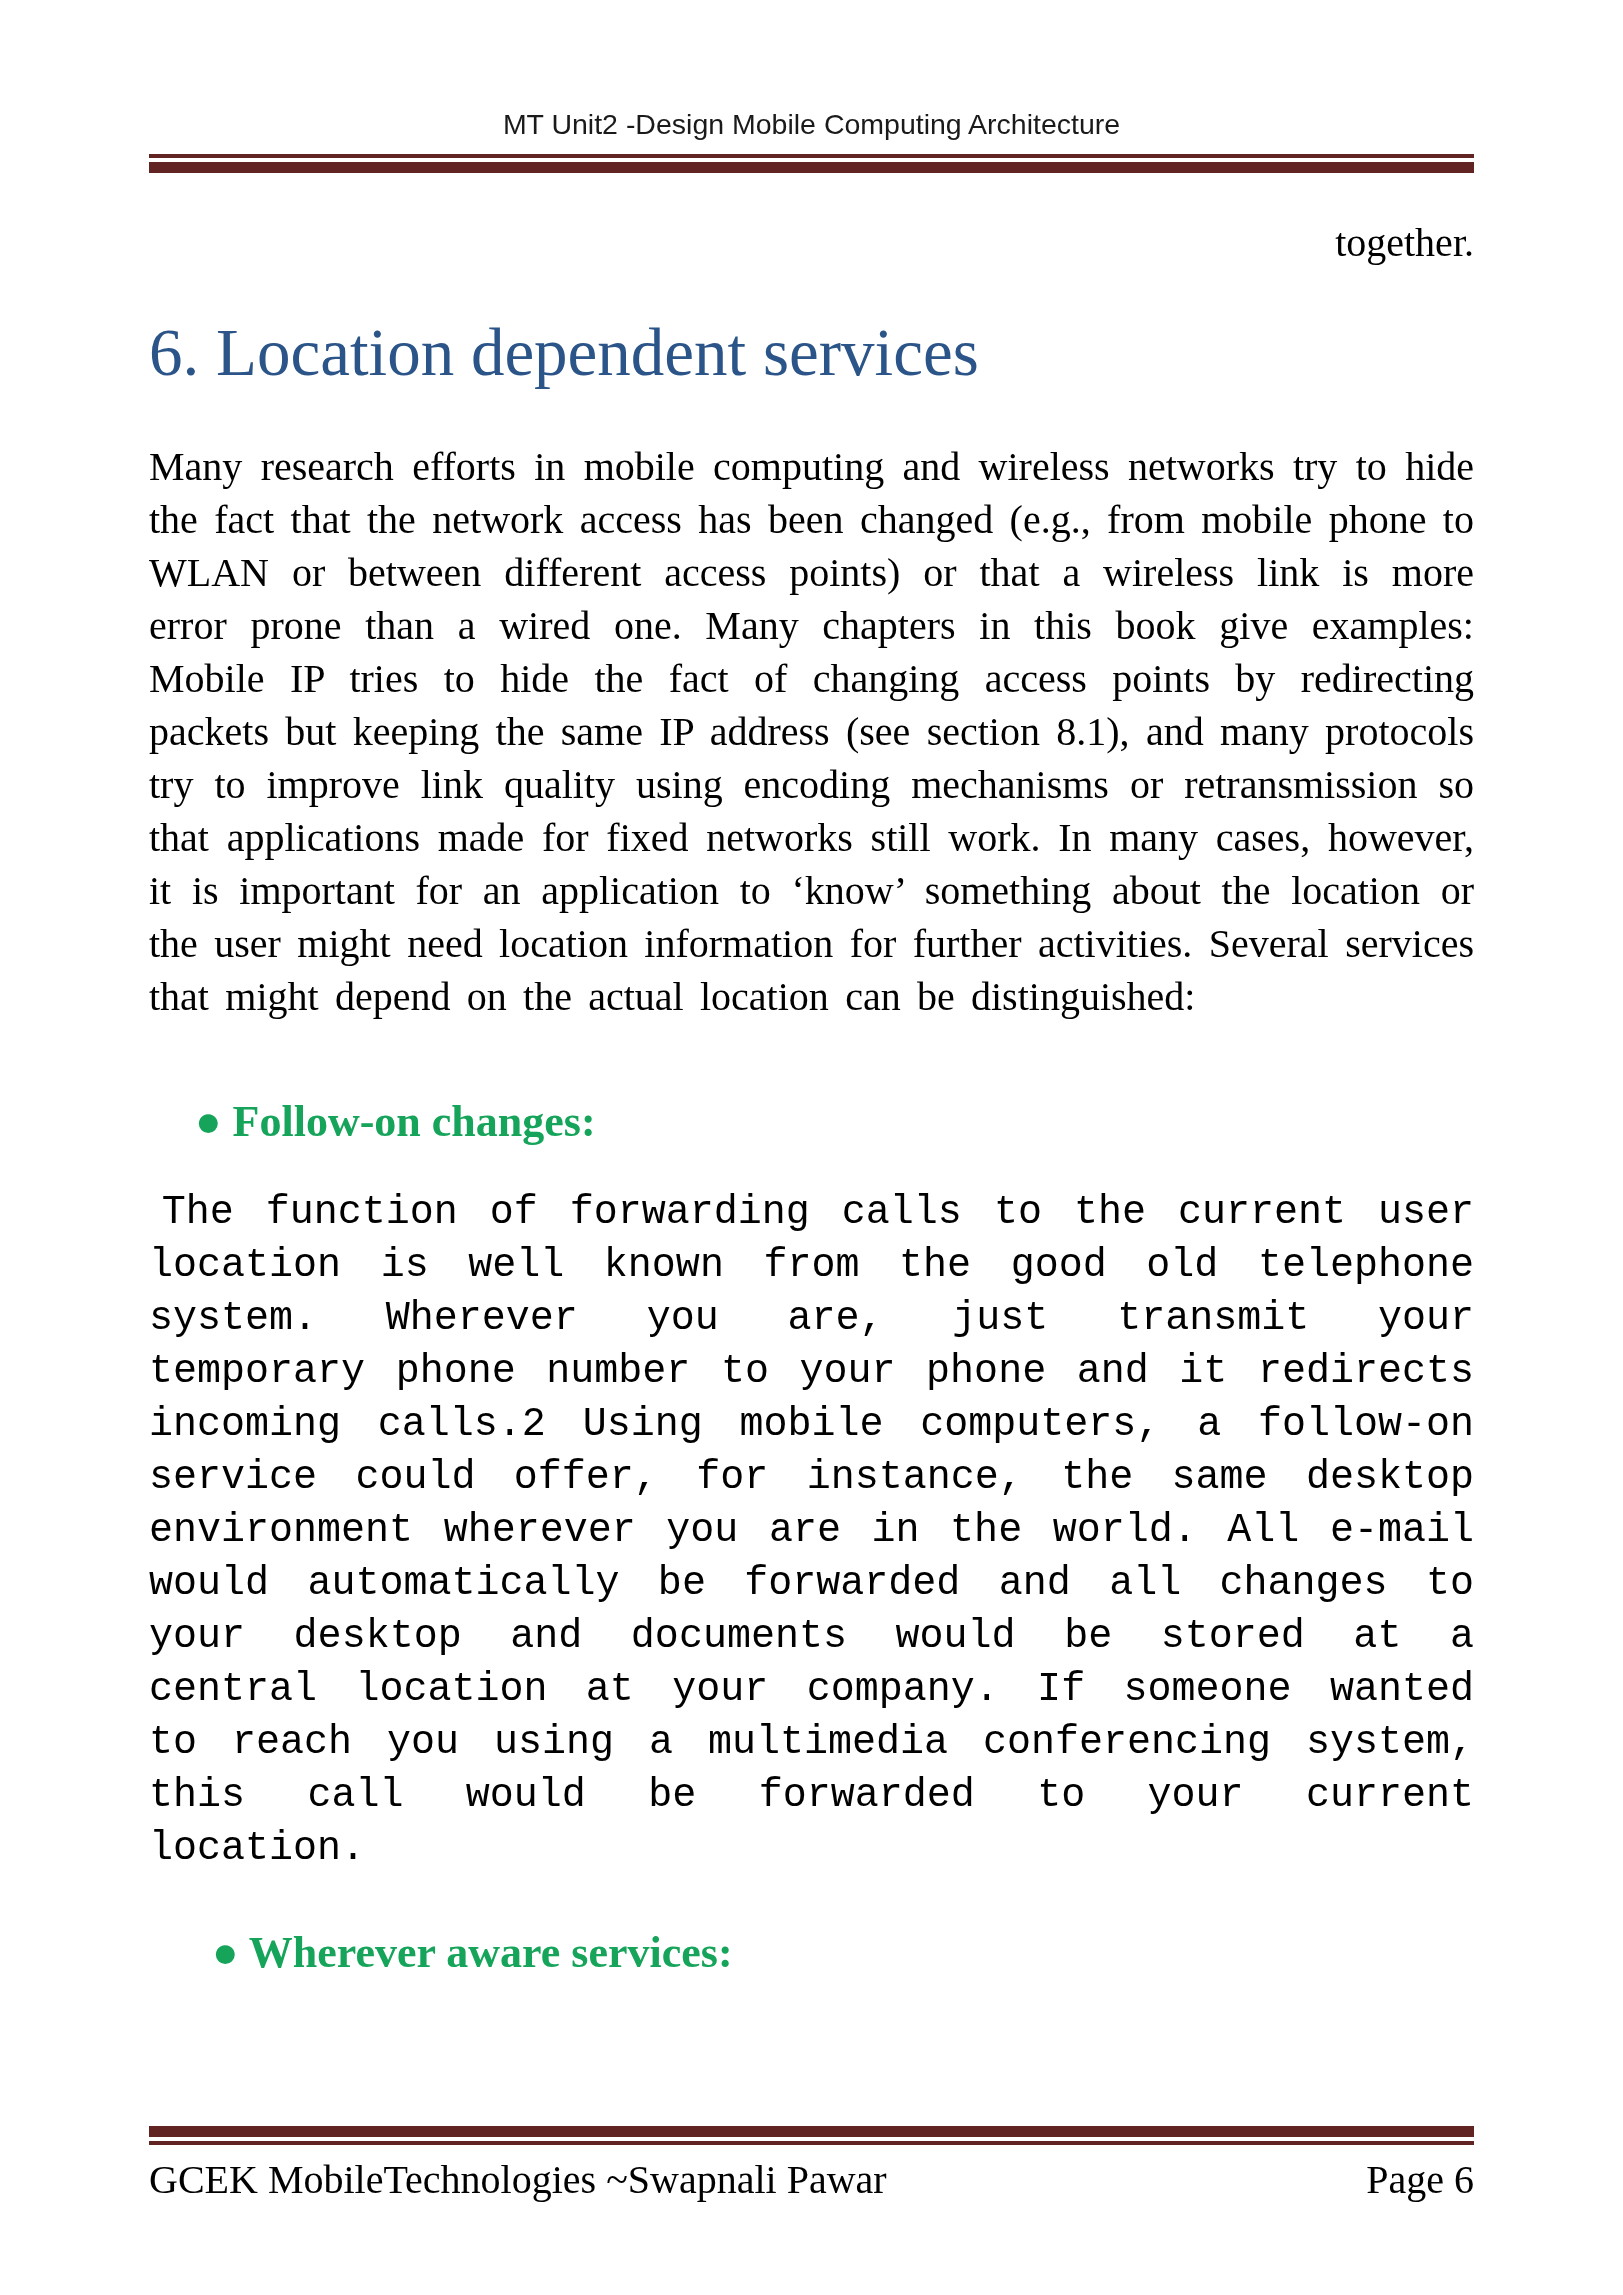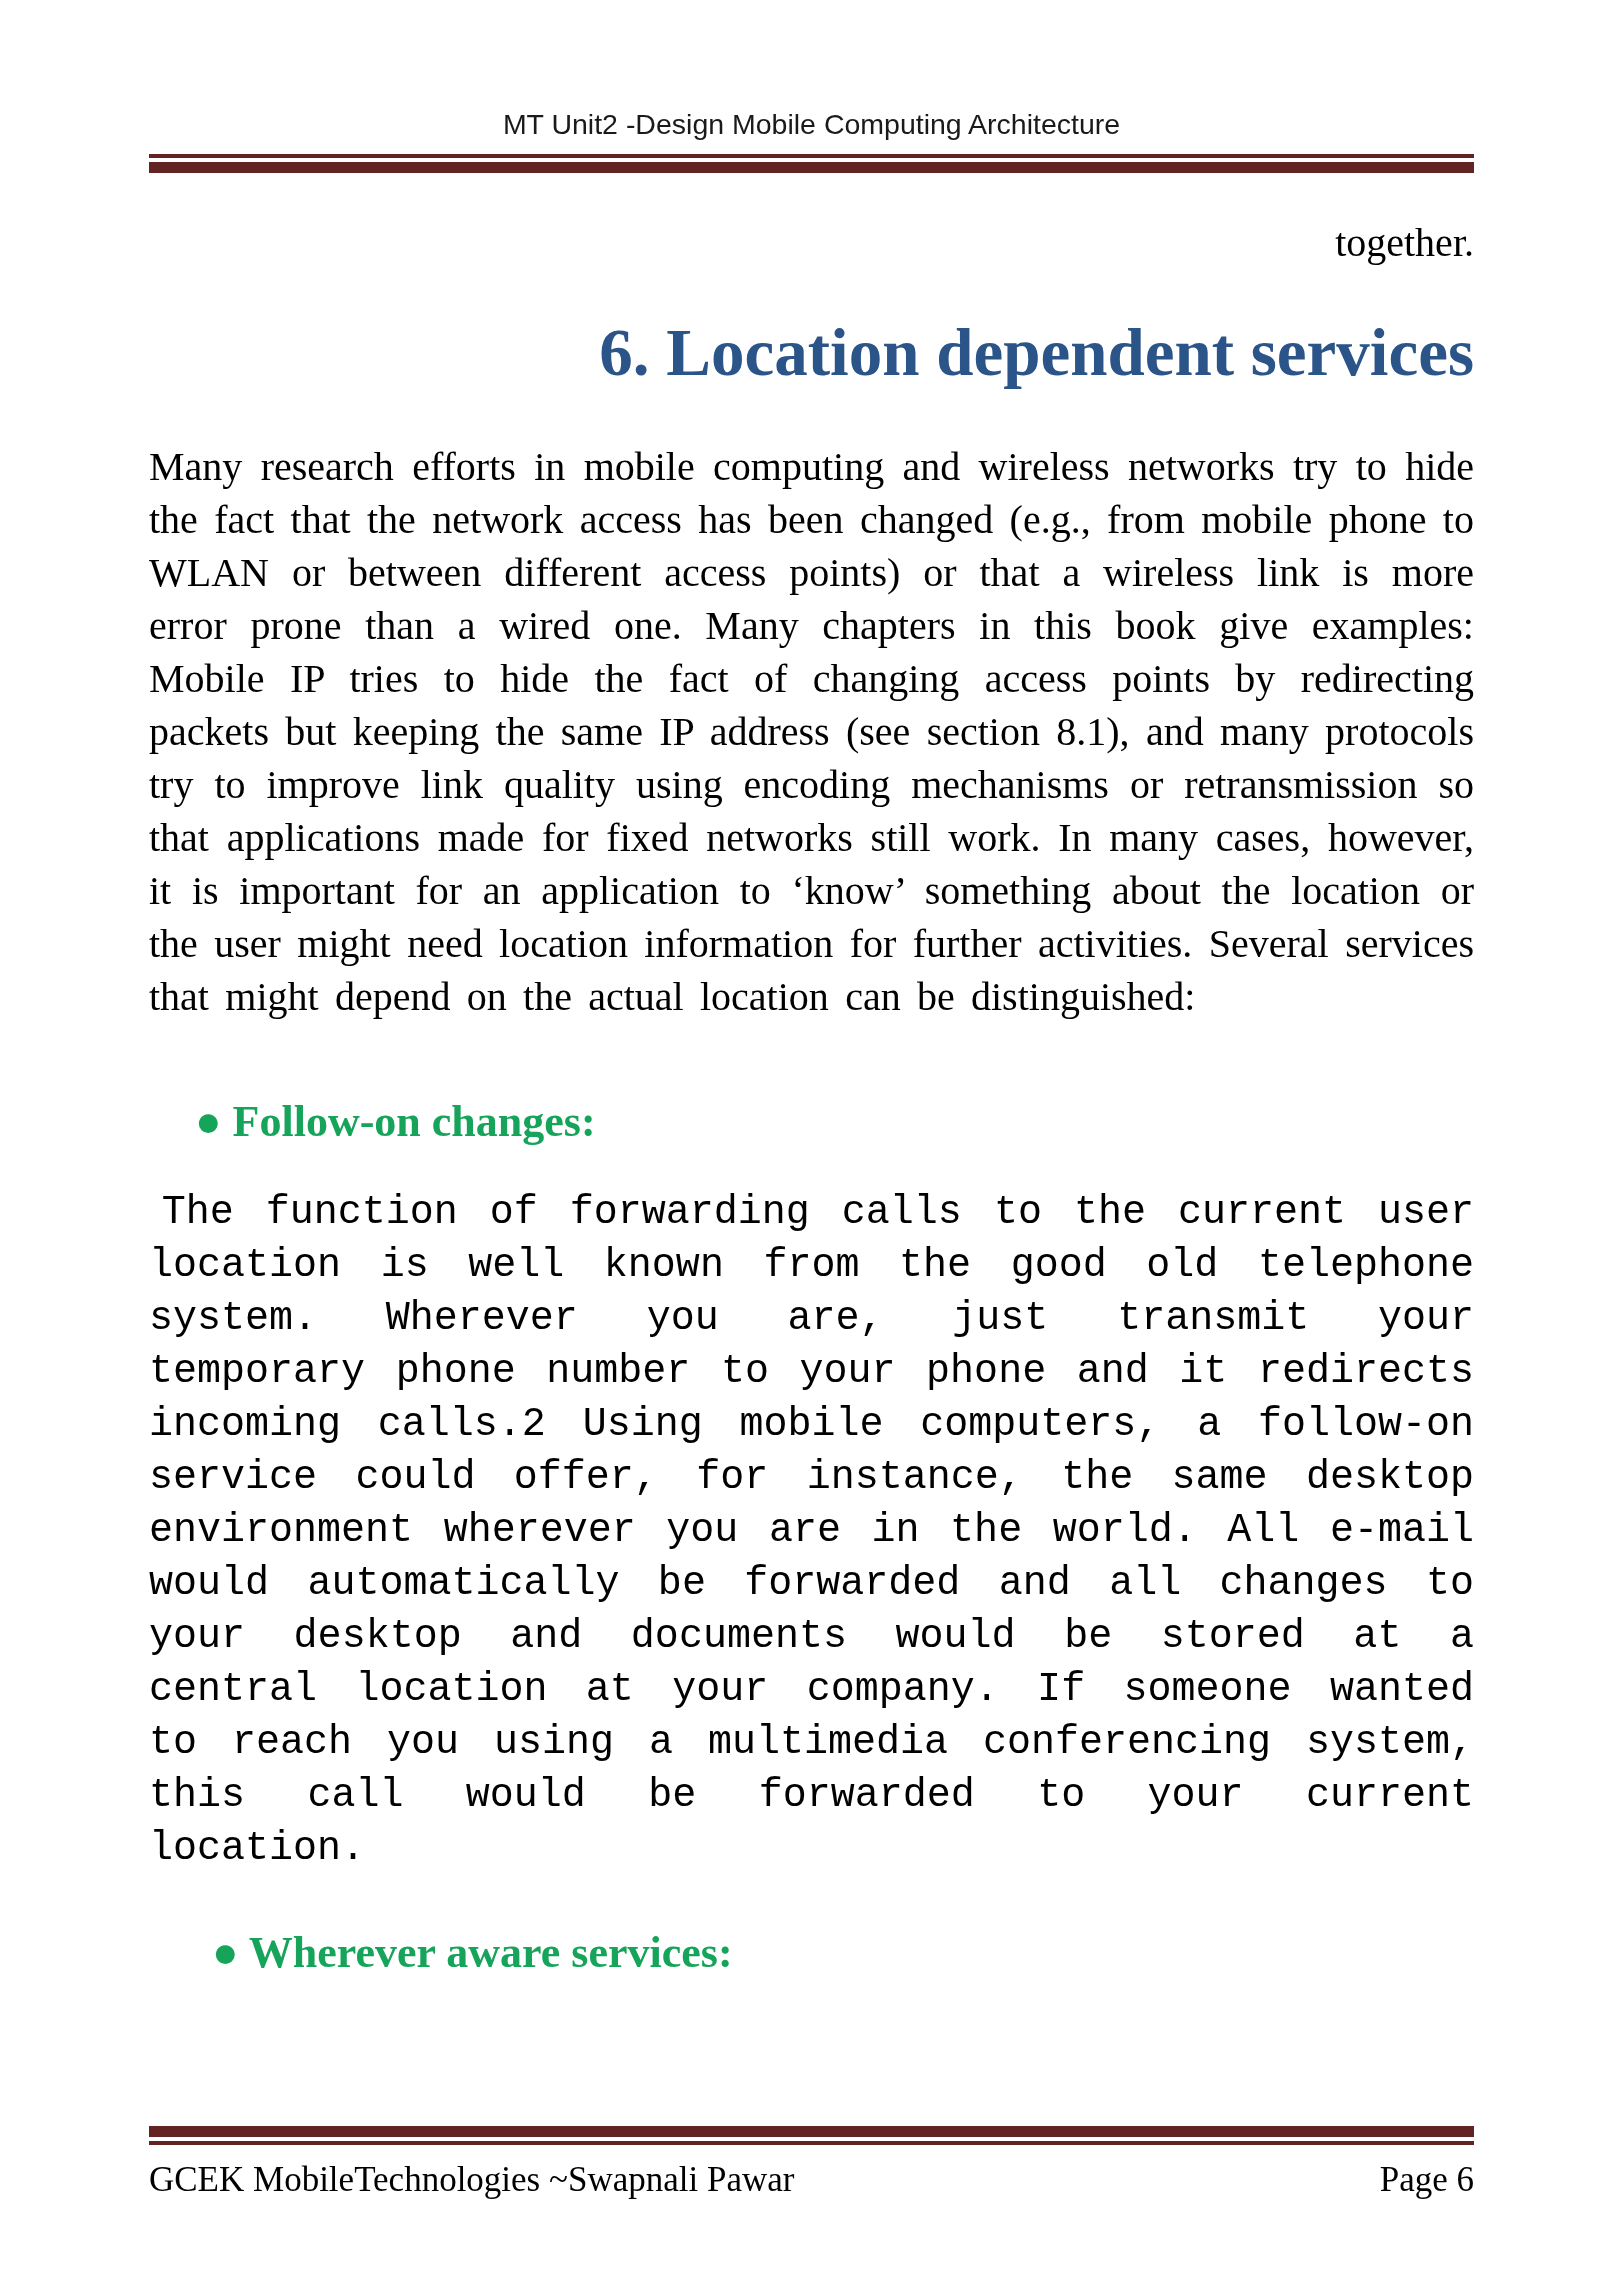--- a/index.html
+++ b/index.html
@@ -55,24 +55,23 @@
   }
   .intro .lastline {
     display: block;
     text-align: right;
   }
 
   .section-heading {
     margin-top: 41px;
     font-size: 67px;
     line-height: 84px;
-    font-weight: bold;
+    font-weight: normal;
     color: var(--heading-blue, #2b5488);
     letter-spacing: 0;
-    text-align: right;
   }
 
   .section-para {
     margin-top: 46px;
   }
 
   .bullet-heading {
     font-size: 44px;
     line-height: 57px;
     font-weight: bold;
@@ -94,21 +93,21 @@
   .footer {
     margin-top: auto;
     padding-bottom: 109px;
   }
   .footer .rule { margin-top: 0; }
   .footer-row {
     display: flex;
     justify-content: space-between;
     align-items: baseline;
     margin-top: 12.7px;
-    font-size: 35px;
+    font-size: 40px;
     line-height: 44px;
   }
 </style>
 </head>
 <body>
 
 <div class="page">
 
   <div class="header-title">MT Unit2 -Design Mobile Computing Architecture</div>
 

